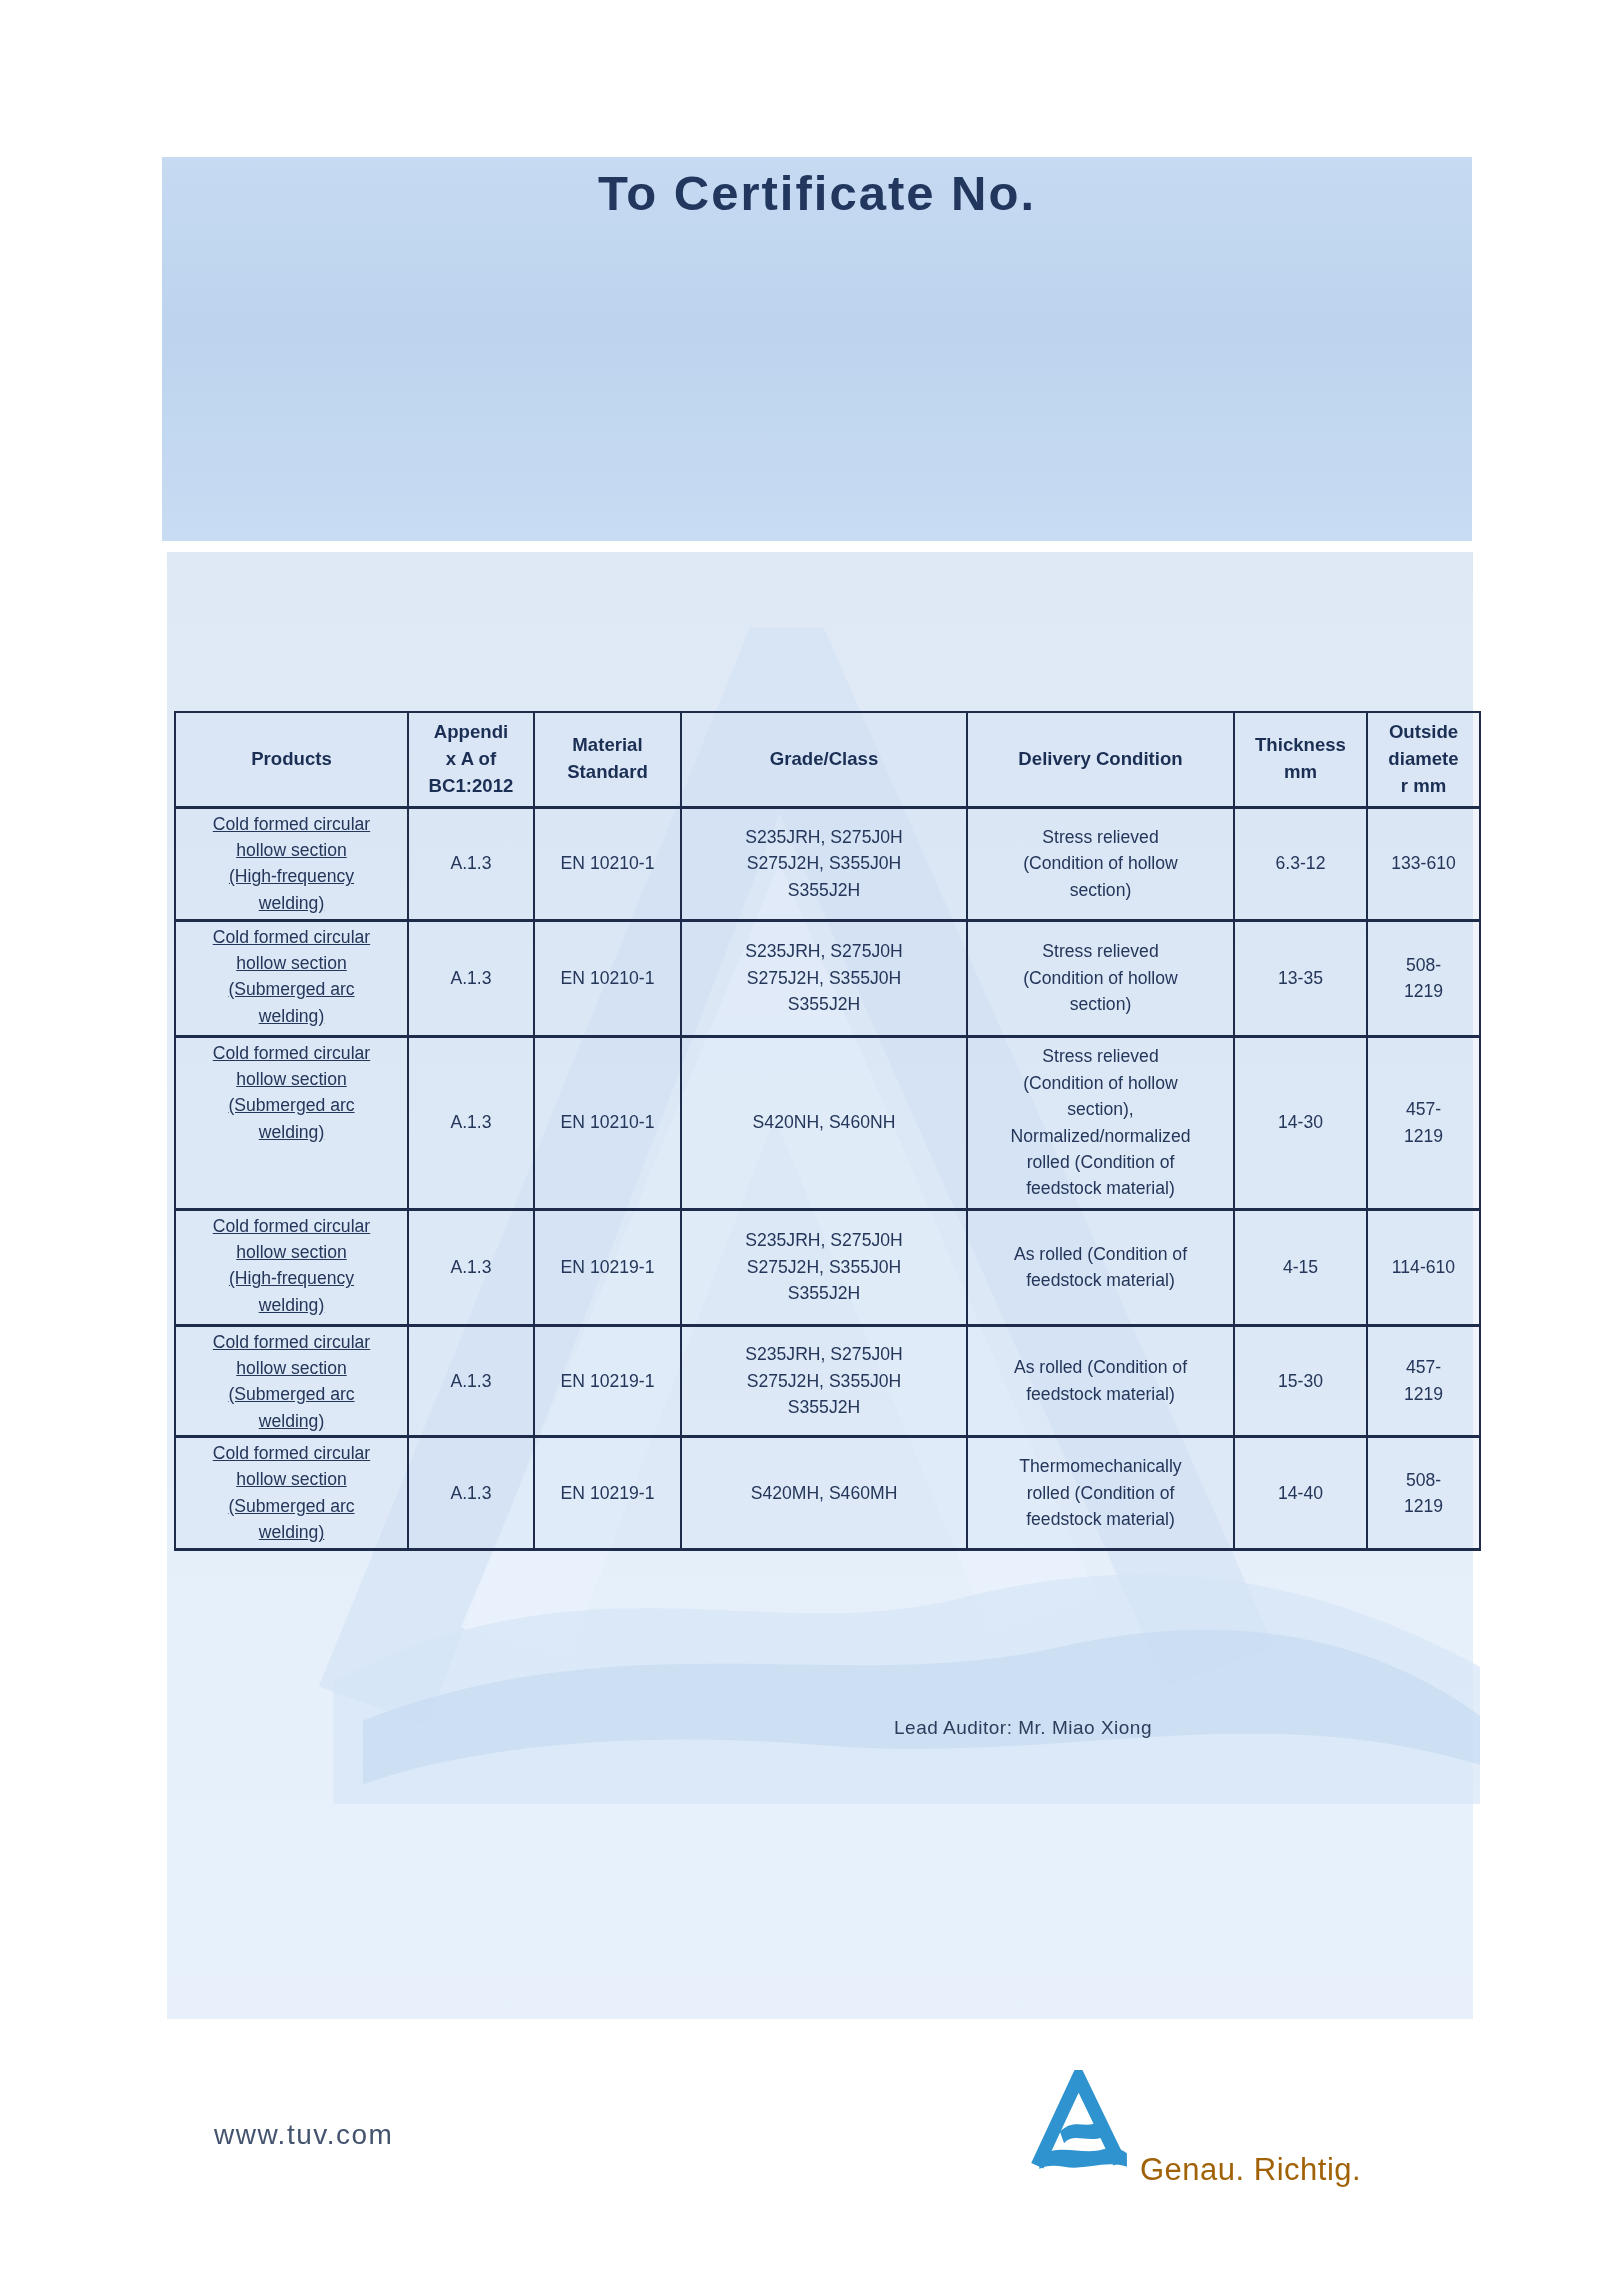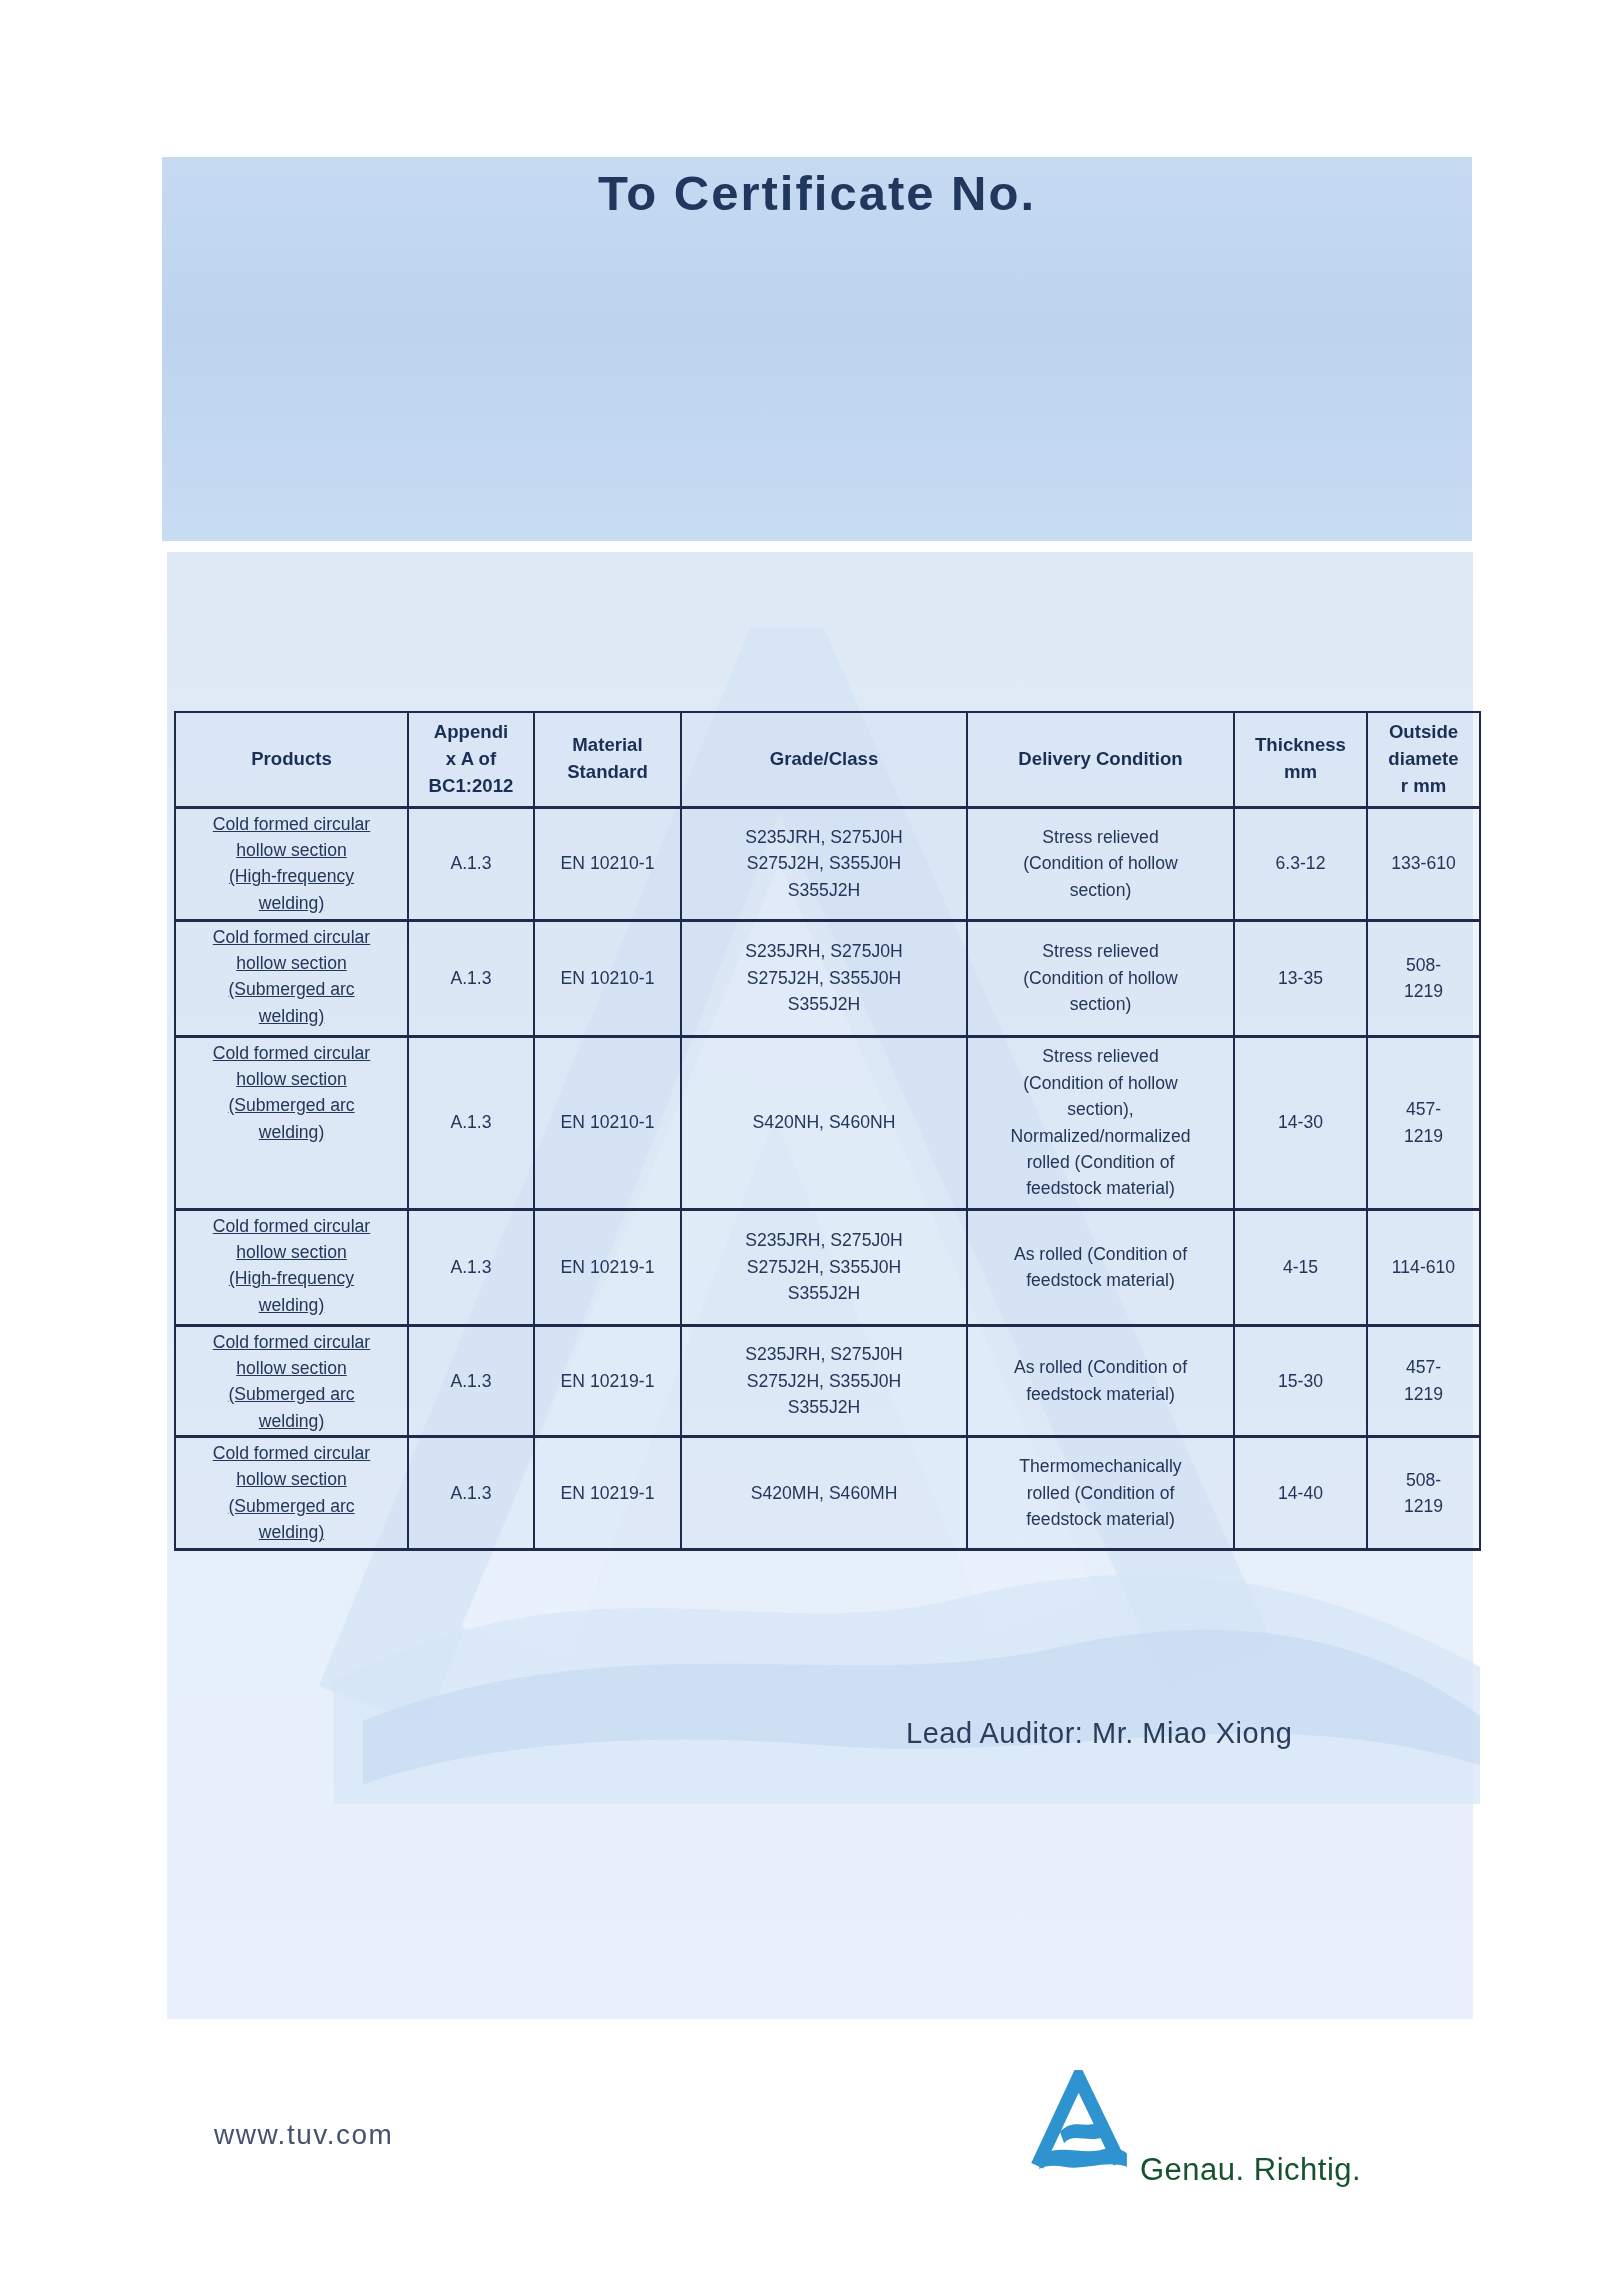--- a/index.html
+++ b/index.html
@@ -64,38 +64,38 @@
   tr.rh-head{height:95px;}
   tr.rh-1{height:113px;}
   tr.rh-2{height:116px;}
   tr.rh-3{height:173px;}
   tr.rh-4{height:116px;}
   tr.rh-5{height:110px;}
   tr.rh-6{height:113px;}
   
   #lead-auditor{
     position:absolute;left:894px;top:1717px;
-    font-size:29px;color:#2c3c5c;letter-spacing:0.5px;margin-left:12px;
+    font-size:19px;color:#2c3c5c;letter-spacing:0.5px;
   }
   
   #website{
     position:absolute;left:214px;top:2119px;
     font-size:28px;color:#44546e;letter-spacing:1.5px;
   }
   #brand-logo{position:absolute;left:1027px;top:2070px;width:103px;height:103px;}
   #brand-text{
     position:absolute;left:1137px;top:2086px;
     font-size:46px;color:#45586b;white-space:nowrap;
   }
   #brand-text .b-tuv{font-weight:bold;letter-spacing:1px;}
   #brand-text .b-rh{font-weight:normal;}
   #brand-text .b-reg{font-size:23.5px;vertical-align:27.4px;}
   #brand-slogan{
     position:absolute;left:1140px;top:2152px;
-    font-size:31px;color:#14532d;letter-spacing:0.5px;
+    font-size:31px;color:#a16207;letter-spacing:0.5px;
   }
 </style>
 </head>
 <body>
 
 <div id="page">
 
   <div id="content-panel"></div>
 
   <svg id="watermark" viewBox="0 0 1290 1220" preserveAspectRatio="none">

